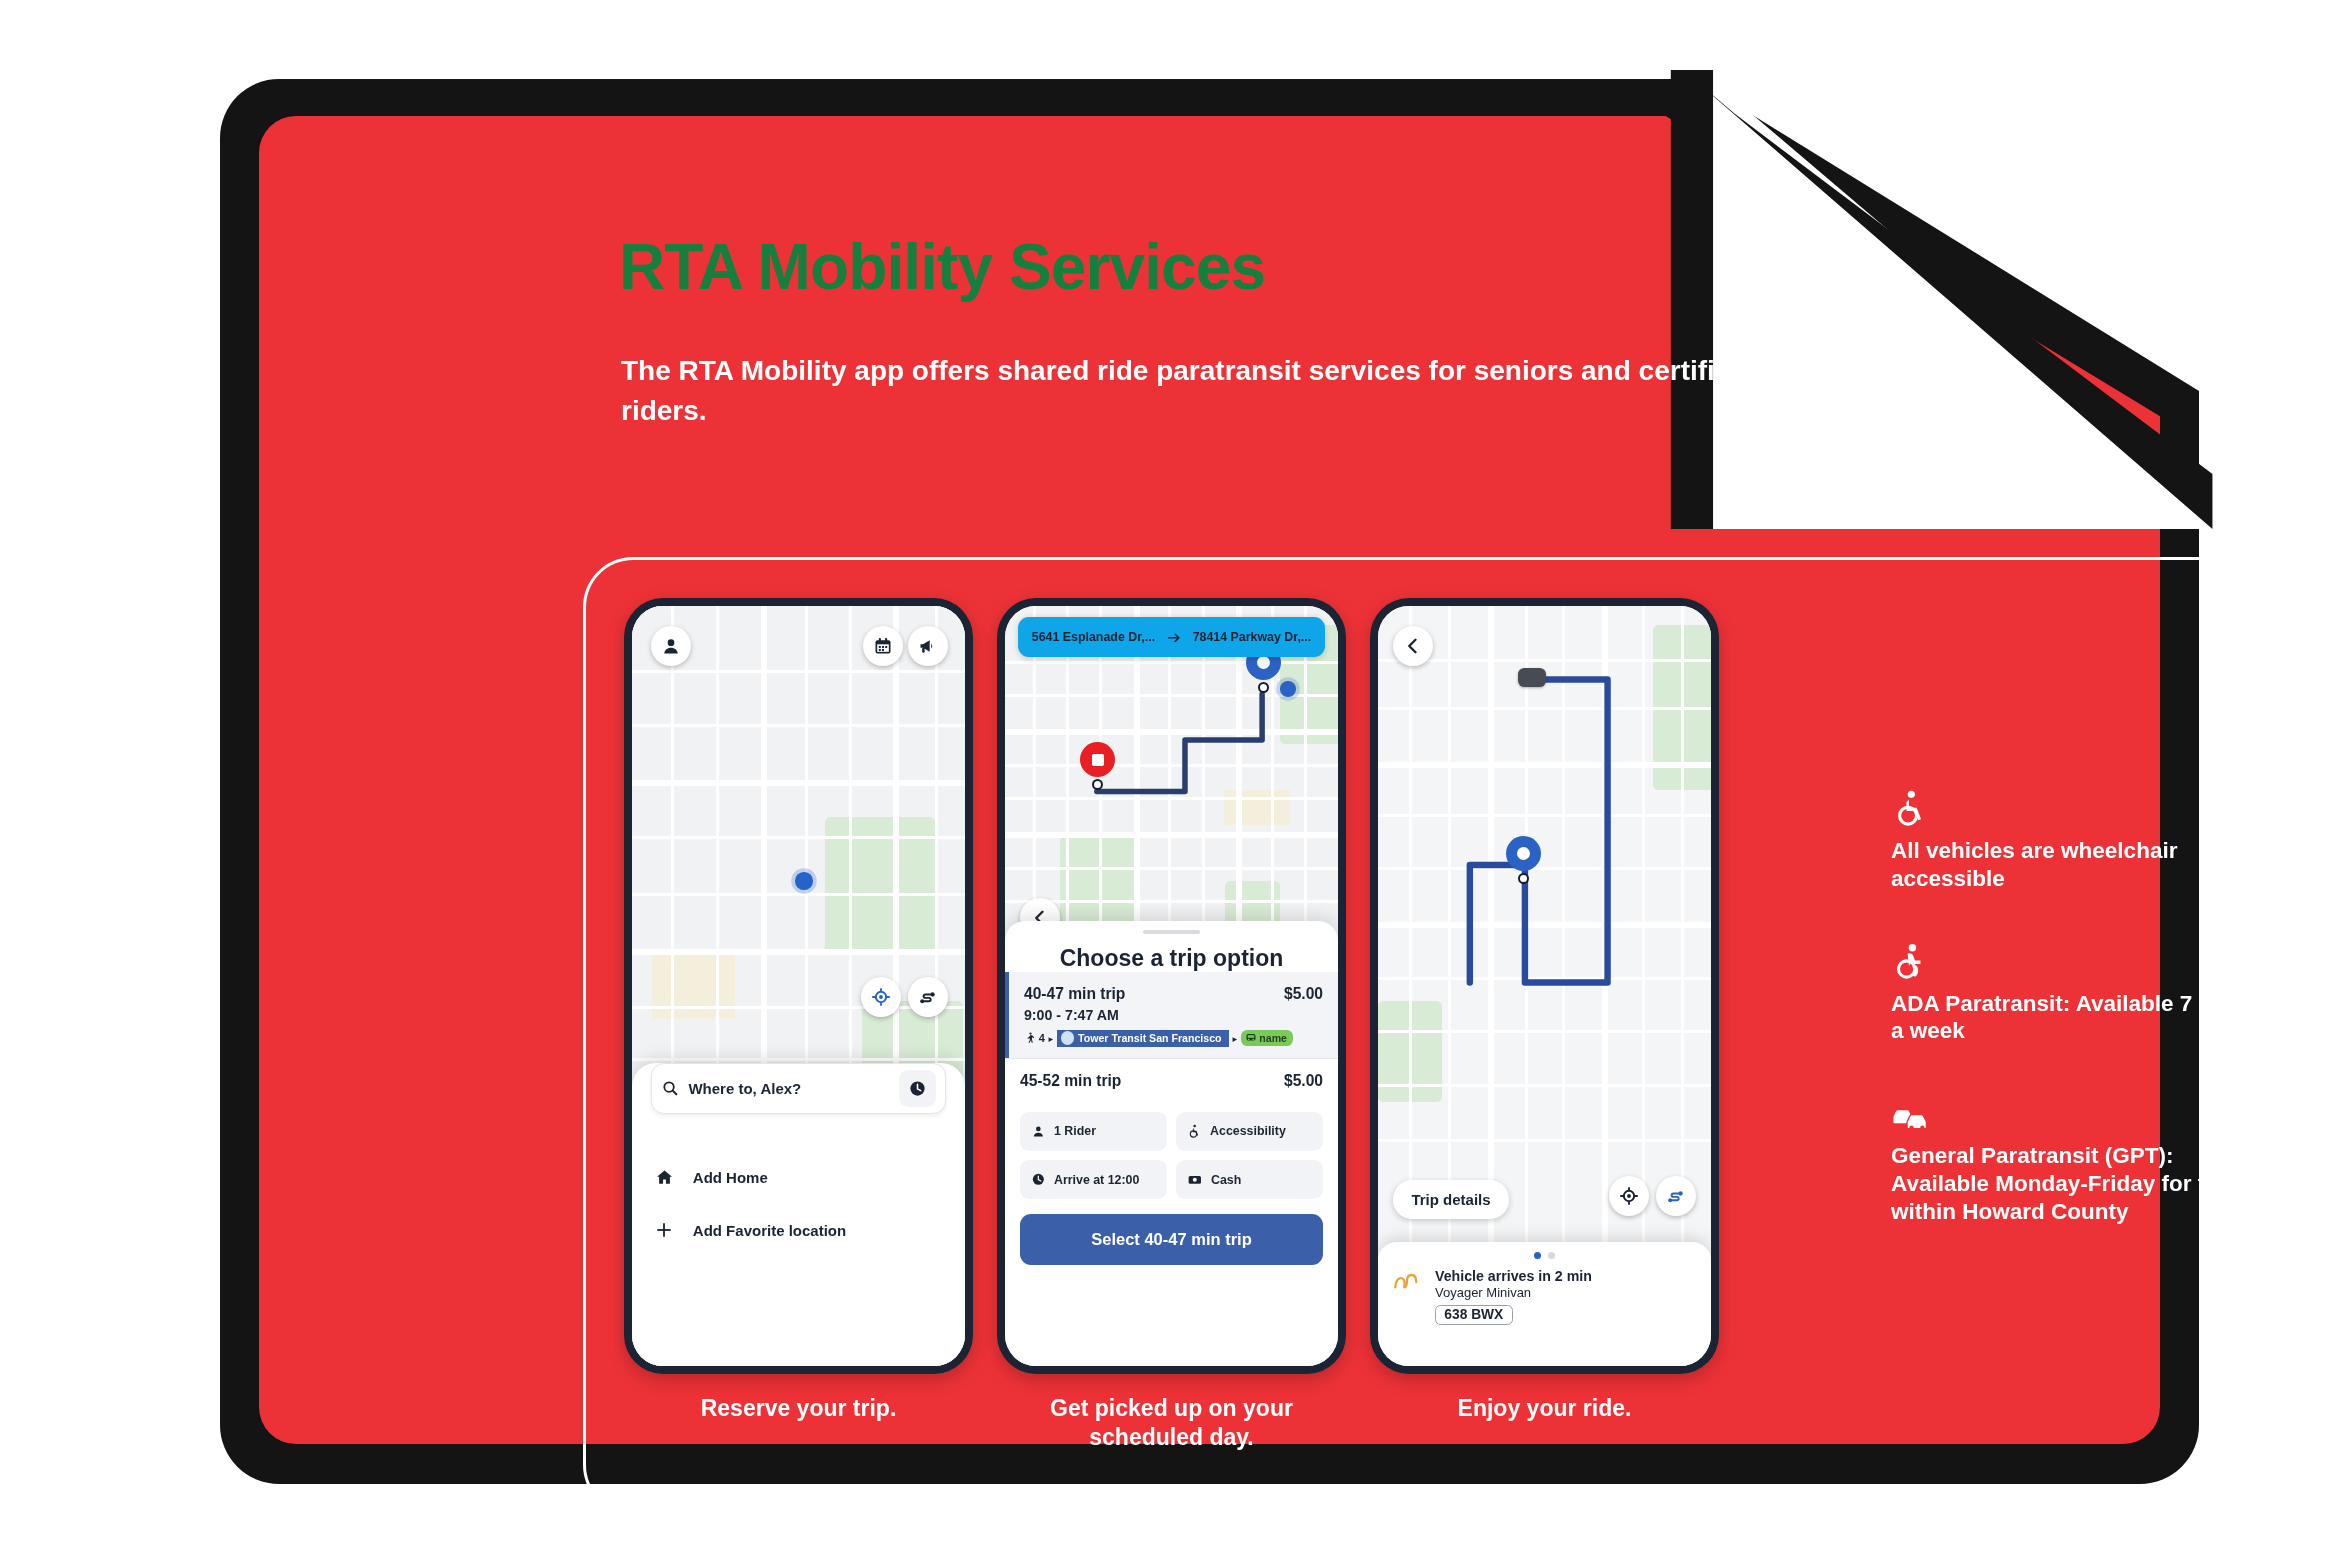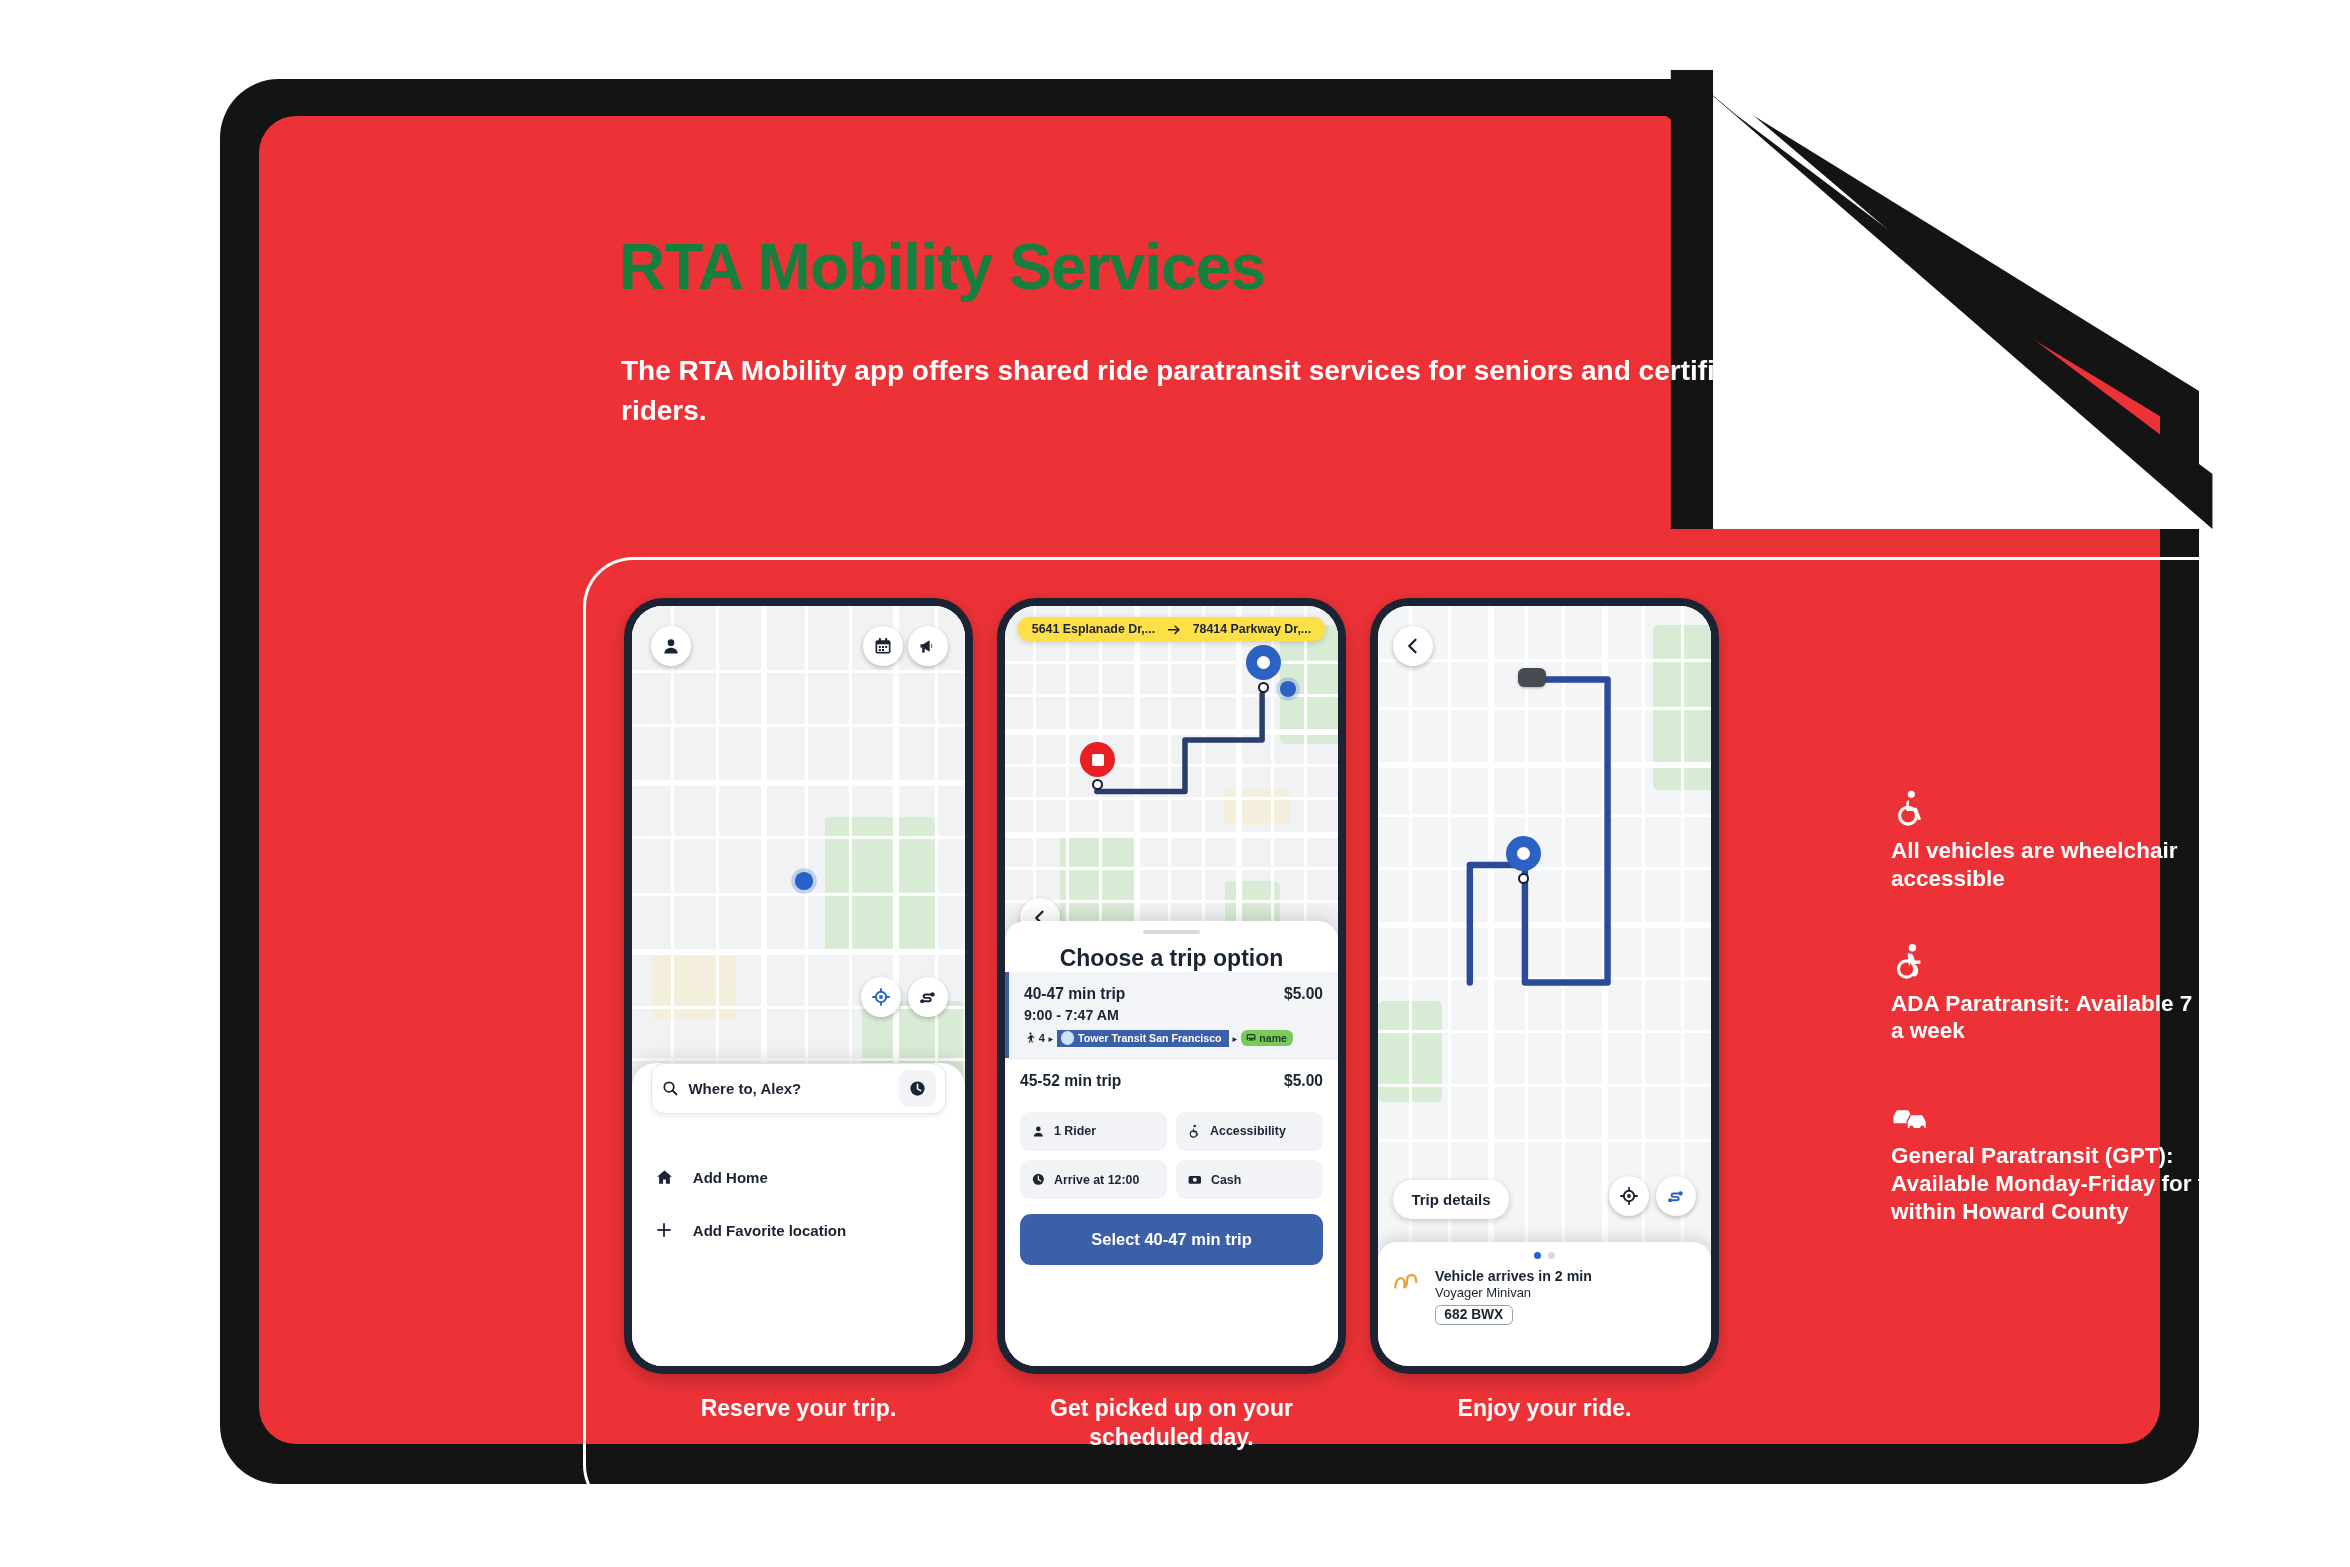--- a/index.html
+++ b/index.html
@@ -92,22 +92,22 @@
   .searchbox .ph { flex:1; font-size:15px; color:#1B2432; font-weight:600; }
   .clockbtn { width:37px; height:37px; border-radius:9.2px; background:#F2F3F7;
               display:flex; align-items:center; justify-content:center; }
   .fav-list { position:absolute; left:20px; right:16.5px; top:88px; }
   .fav-row { display:flex; align-items:center; gap:16.5px; height:53px; }
   .fav-row .lbl { font-size:15px; color:#1B2432; font-weight:600; }
   .fav-row .ic { width:24px; display:flex; justify-content:center; }
 
   
   .addrbar {
-    position:absolute; left:13px; right:13px; top:11px; height:24px;
-    background:#fde047; border-radius:11px; display:flex; align-items:center;
+    position:absolute; left:13px; right:13px; top:11px; height:40px;
+    background:#0ea5e9; border-radius:11px; display:flex; align-items:center;
     justify-content:center; gap:11px; box-shadow:0 1.8px 6.4px rgba(0,0,0,.17);
     font-size:12.4px; color:#1B2432; font-weight:700;
   }
   .sheet2 {
     position:absolute; left:0; right:0; bottom:0; height:445px;
     background:#fff; border-radius:20px 20px 31px 31px;
     box-shadow:0 -3.7px 16.5px rgba(0,0,0,.13);
   }
   .grabber { width:57px; height:4.6px; background:#D7DADF; border-radius:2.8px; margin:9.2px auto 0; }
   .sheet2 h3 { text-align:center; font-size:23px; color:#1B2432; margin-top:11px; font-weight:bold; }
@@ -523,21 +523,21 @@
             </div>
             <div class="veh-row">
               <div class="veh-ico">
                 <svg viewBox="0 0 40 26" style="width:31px;height:22px">
                     <path d="M3 20c0-8 4-12 7-12s5 3 5 7-1 5 0 5 3-3 3-8 2-8 6-8 6 4 6 9" fill="none" stroke="#E8A33D" stroke-width="3" stroke-linecap="round"></path>
                   </svg>
               </div>
               <div>
                 <div class="veh-title">Vehicle arrives in 2 min</div>
                 <div class="veh-sub">Voyager Minivan</div>
-                <div class="plate">682 BWX</div>
+                <div class="plate">638 BWX</div>
               </div>
             </div>
           </div>
         </div>
       </div>
     </div>
 
     <div class="captions">
       <div class="caption">Reserve your trip.</div>
       <div class="caption">Get picked up on your scheduled day.</div>

